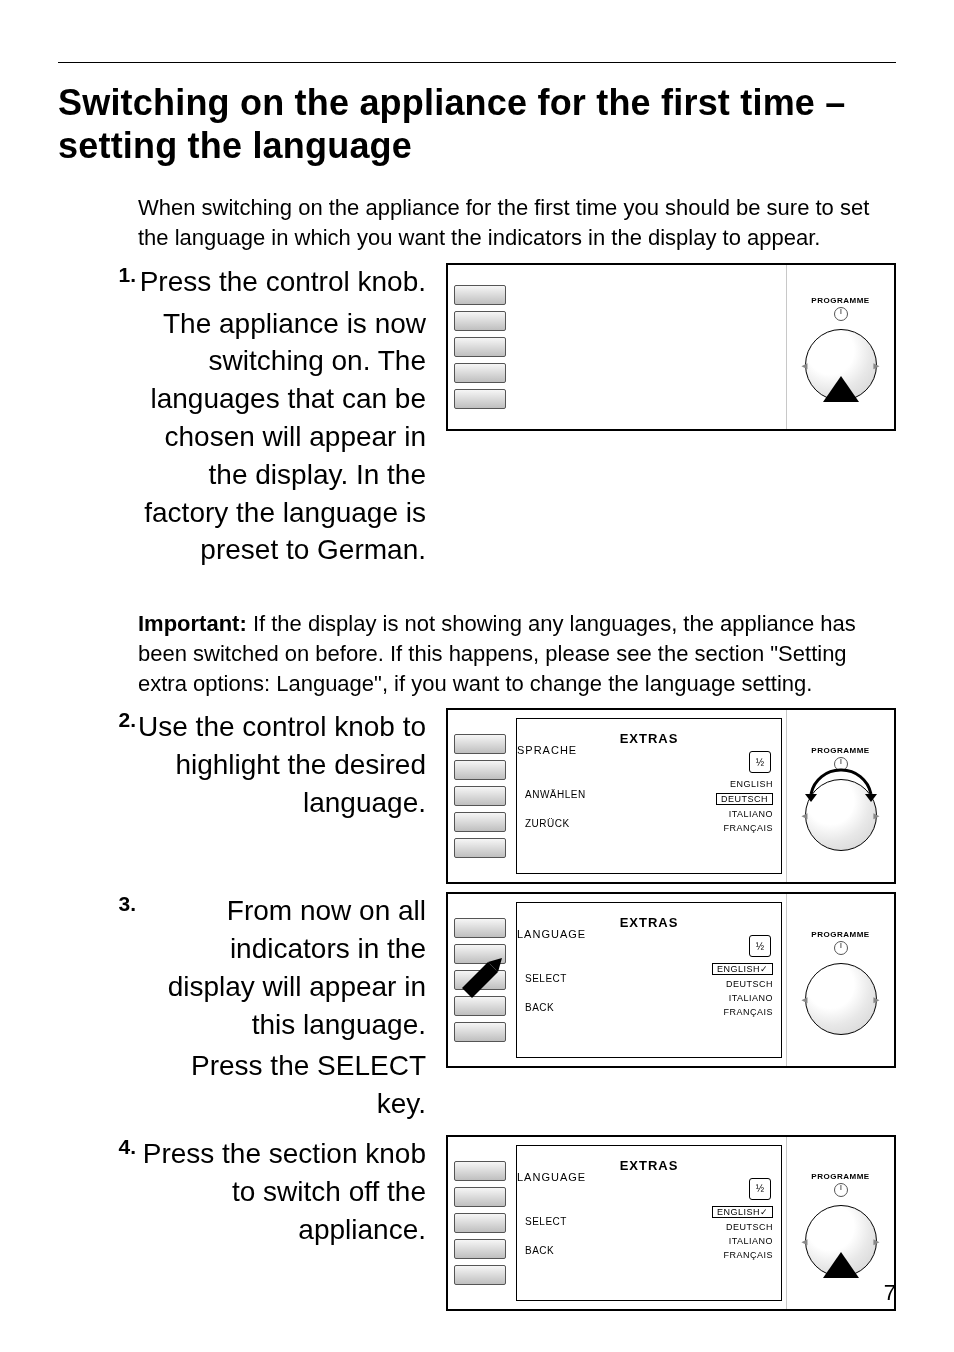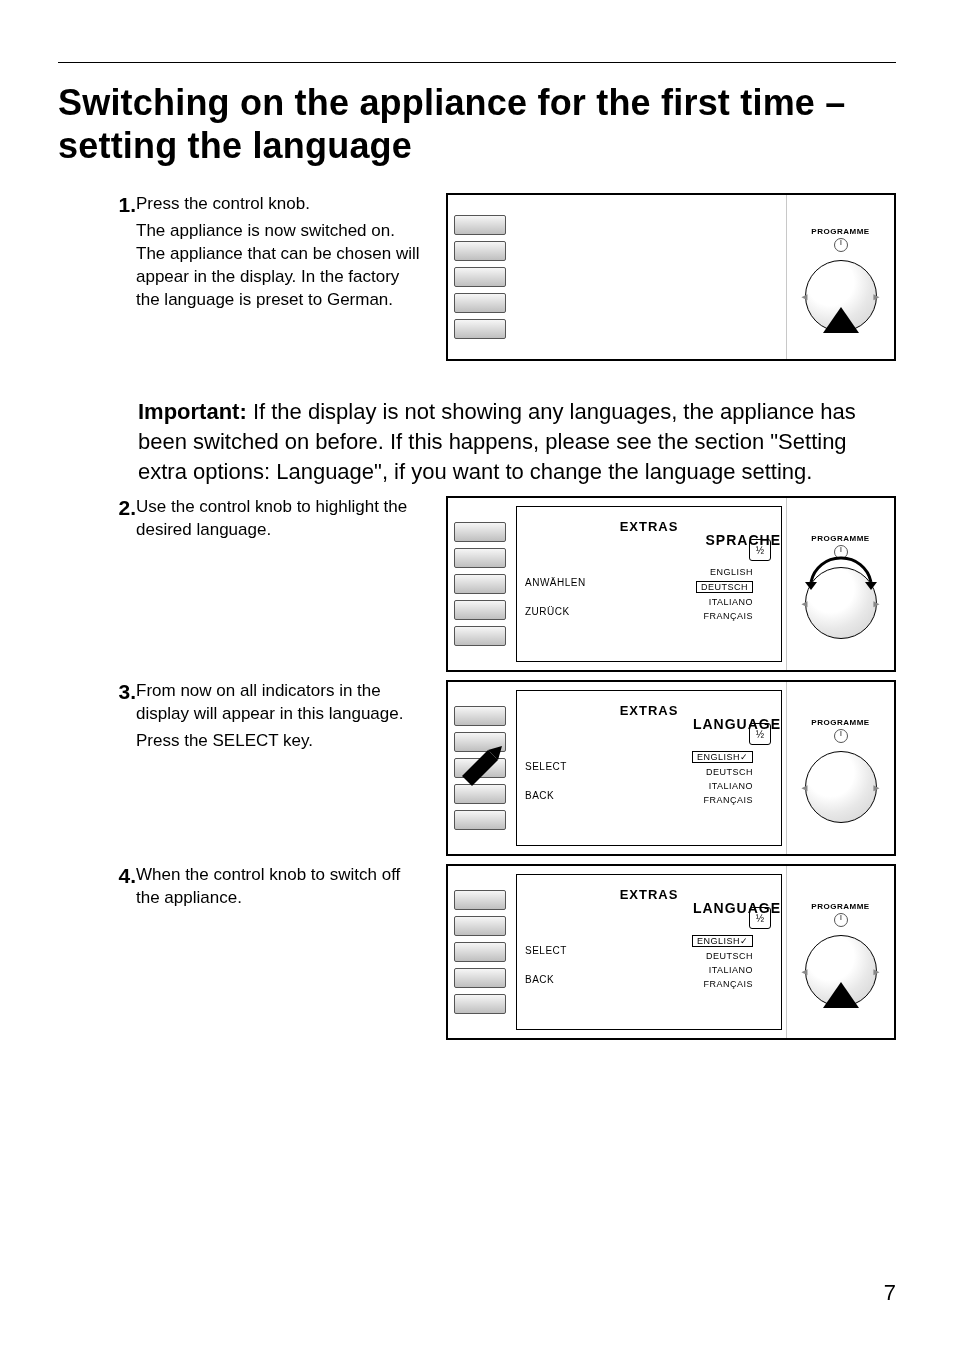--- a/index.html
+++ b/index.html
@@ -45,22 +45,23 @@
     padding-right: 0;
     margin-left: -30px;
   }
   .step-row {
     display: flex;
     align-items: flex-start;
     gap: 18px;
   }
   .step-row .step-text-col {
     flex: 0 0 290px;
-    font-size: 17px;
+    font-size: 28px;
     line-height: 1.35;
+    text-align: right;
   }
   .step-row .step-text-col p {
     margin: 0 0 4px 0;
   }
   .panel {
     flex: 1 1 auto;
     border: 2px solid #000;
     background: #fff;
     display: flex;
     align-items: stretch;
@@ -93,25 +94,24 @@
     font-family: "Arial Narrow", Arial, sans-serif;
   }
   .lcd .hdr {
     text-align: center;
     font-weight: 700;
     font-size: 13px;
     letter-spacing: 1px;
     margin-top: 12px;
   }
   .lcd .sub {
-    text-align: right;
-    font-size: 14px;
+    text-align: left;
+    font-size: 11px;
     letter-spacing: 1px;
     margin-top: -2px;
-    font-weight: bold;
   }
   .lcd .icon {
     position: absolute;
     right: 10px;
     top: 32px;
     width: 20px;
     height: 20px;
     border: 1.2px solid #000;
     border-radius: 3px;
     font-size: 10px;
@@ -120,21 +120,21 @@
   .lcd .left-labels {
     position: absolute;
     left: 8px;
     top: 70px;
     font-size: 10px;
     letter-spacing: 0.5px;
   }
   .lcd .left-labels div { margin-bottom: 18px; }
   .lcd .lang-list {
     position: absolute;
-    right: 28px;
+    right: 8px;
     top: 60px;
     font-size: 9px;
     text-align: right;
     letter-spacing: 0.5px;
   }
   .lcd .lang-list div { margin-bottom: 4px; }
   .lcd .lang-list .boxed {
     border: 1px solid #000;
     padding: 0 4px;
     display: inline-block;
@@ -199,28 +199,29 @@
 </head>
 <body>
 
 <div class="page">
   <div class="rule"></div>
 
   <h1>Switching on the appliance for the first time – setting the language</h1>
 
   <div class="body-col">
 
+    <p class="intro">When switching on the appliance for the first time you should be sure to set the language in which you want the indicators in the display to appear.</p>
 
     <div class="step-block">
       <div class="step-row">
         <div style="display:flex;flex:0 0 290px;">
           <div class="num">1.</div>
           <div class="step-text-col">
             <p>Press the control knob.</p>
-            <p>The appliance is now switched on. The appliance that can be chosen will appear in the display. In the factory the language is preset to German.</p>
+            <p>The appliance is now switching on. The languages that can be chosen will appear in the display. In the factory the language is preset to German.</p>
           </div>
         </div>
         <div class="panel">
           <div class="buttons">
             <div class="btn"></div>
             <div class="btn"></div>
             <div class="btn"></div>
             <div class="btn"></div>
             <div class="btn"></div>
           </div>
@@ -337,21 +338,21 @@
           </div>
         </div>
       </div>
     </div>
 
     <div class="step-block" style="margin-top:6px;">
       <div class="step-row">
         <div style="display:flex;flex:0 0 290px;">
           <div class="num">4.</div>
           <div class="step-text-col">
-            <p>When the control knob to switch off the appliance.</p>
+            <p>Press the section knob to switch off the appliance.</p>
           </div>
         </div>
         <div class="panel small">
           <div class="buttons">
             <div class="btn"></div>
             <div class="btn"></div>
             <div class="btn"></div>
             <div class="btn"></div>
             <div class="btn"></div>
           </div>

